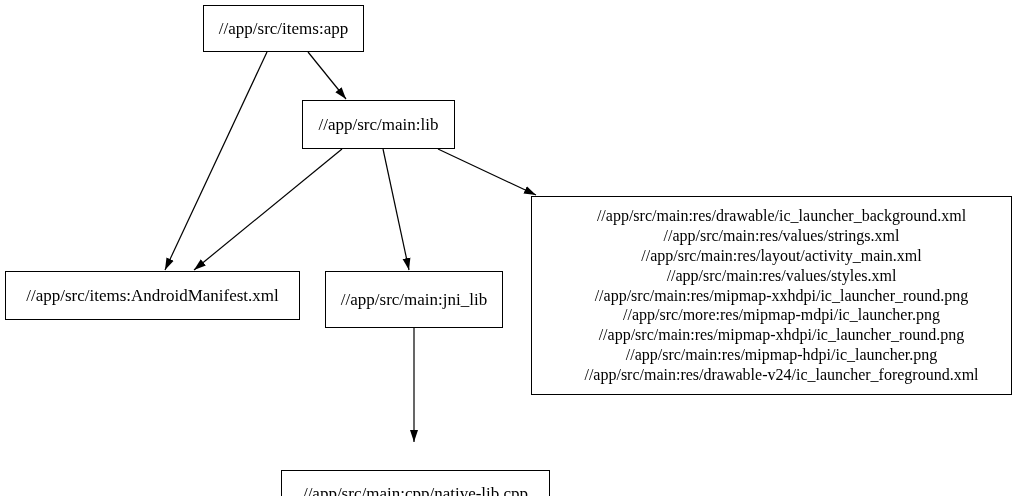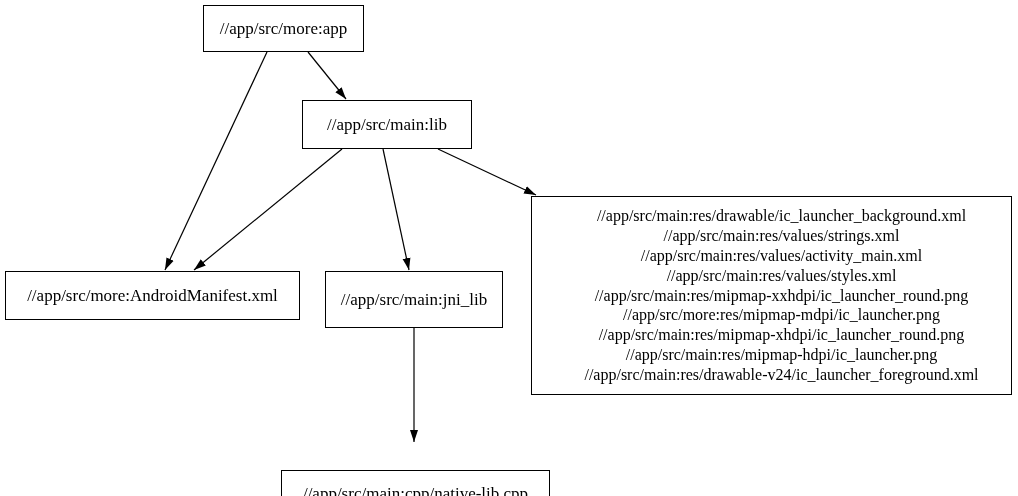--- a/index.html
+++ b/index.html
@@ -64,39 +64,39 @@
     </defs>
     <line x1="267" y1="52" x2="165" y2="270" marker-end="url(#arrowhead)"></line>
     <line x1="308" y1="52" x2="346" y2="99" marker-end="url(#arrowhead)"></line>
     <line x1="342" y1="149" x2="194" y2="270" marker-end="url(#arrowhead)"></line>
     <line x1="383" y1="149" x2="409" y2="270" marker-end="url(#arrowhead)"></line>
     <line x1="438" y1="149" x2="536" y2="195" marker-end="url(#arrowhead)"></line>
     <line x1="414" y1="320" x2="414" y2="442" marker-end="url(#arrowhead)"></line>
   </svg>
 
   <div class="node" style="left:203px; top:5px; width:161px; height:47px;">
-    <span>//app/src/more:app</span>
+    <span>//app/src/items:app</span>
   </div>
 
-  <div class="node" style="left:302px; top:100px; width:170px; height:49px;">
+  <div class="node" style="left:302px; top:100px; width:153px; height:49px;">
     <span>//app/src/main:lib</span>
   </div>
 
   <div class="node" style="left:5px; top:271px; width:295px; height:49px;">
-    <span>//app/src/more:AndroidManifest.xml</span>
+    <span>//app/src/items:AndroidManifest.xml</span>
   </div>
 
   <div class="node" style="left:325px; top:271px; width:178px; height:57px;">
     <span>//app/src/main:jni_lib</span>
   </div>
 
   <div class="node multiline" style="left:531px; top:196px; width:481px; height:199px;padding-left:24px;">
     <div class="res-line">//app/src/main:res/drawable/ic_launcher_background.xml</div>
     <div class="res-line">//app/src/main:res/values/strings.xml</div>
-    <div class="res-line">//app/src/main:res/values/activity_main.xml</div>
+    <div class="res-line">//app/src/main:res/layout/activity_main.xml</div>
     <div class="res-line">//app/src/main:res/values/styles.xml</div>
     <div class="res-line">//app/src/main:res/mipmap-xxhdpi/ic_launcher_round.png</div>
     <div class="res-line">//app/src/more:res/mipmap-mdpi/ic_launcher.png</div>
     <div class="res-line">//app/src/main:res/mipmap-xhdpi/ic_launcher_round.png</div>
     <div class="res-line">//app/src/main:res/mipmap-hdpi/ic_launcher.png</div>
     <div class="res-line">//app/src/main:res/drawable-v24/ic_launcher_foreground.xml</div>
   </div>
 
   <div class="node" style="left:281px; top:470px; width:269px; height:47px;">
     <span>//app/src/main:cpp/native-lib.cpp</span>

